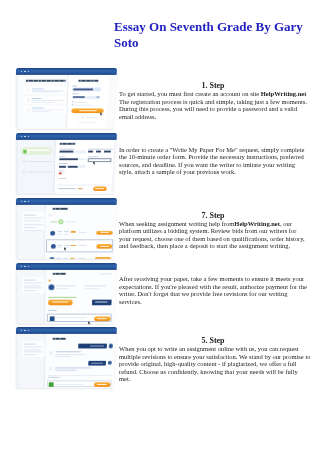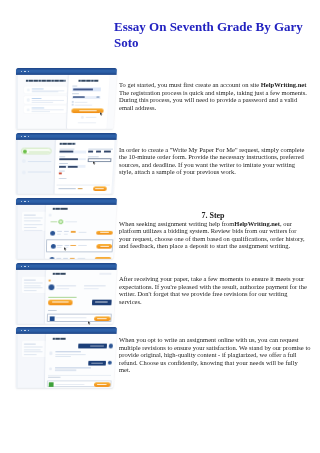--- a/index.html
+++ b/index.html
@@ -102,20 +102,21 @@
           <div class="lb" style="left:11px;top:50.5px;width:19px;height:1px;background:#e8edf4"></div>
         </div>
       </div>
     </div>
     <svg class="cursor" style="left:84.3px;top:43.6px;width:3.1px;height:4.3px;overflow:visible" viewBox="0 0 10 14">
       <path d="M0 0 L0 11 L2.8 8.4 L4.6 12.6 L6.6 11.7 L4.8 7.7 L8.6 7.4 Z" fill="#1b1b1b" stroke="#fff" stroke-width="0.9"></path>
     </svg>
   </div>
 
   <div class="copy" style="top:81px">
+    <div class="steph">1. Step</div>
     <p class="para">
         <span class="tline">To get started, you must first create an account on site <b>HelpWriting.net</b></span>
         <span class="tline">The registration process is quick and simple, taking just a few moments.</span>
         <span class="tline">During this process, you will need to provide a password and a valid</span>
         <span class="tline">email address.</span>
       </p>
   </div>
   <div class="stage" style="top:132.8px">
     <div class="win">
       <div class="bar">
@@ -363,20 +364,21 @@
             <div class="btn" style="left:47.8px;top:1.6px;width:17.5px;height:4.8px">
               <div style="position:absolute;left:3.6px;top:1.7px;width:10px;height:1.3px;background:rgba(255,255,255,.9);border-radius:.5px"></div>
             </div>
           </div>
         </div>
       </div>
     </div>
   </div>
 
   <div class="copy" style="top:336px">
+    <div class="steph">5. Step</div>
     <p class="para">
         <span class="tline">When you opt to write an assignment online with us, you can request</span>
         <span class="tline">multiple revisions to ensure your satisfaction. We stand by our promise to</span>
         <span class="tline">provide original, high-quality content - if plagiarized, we offer a full</span>
         <span class="tline">refund. Choose us confidently, knowing that your needs will be fully</span>
         <span class="tline">met.</span>
       </p>
   </div>
 </div>
 

